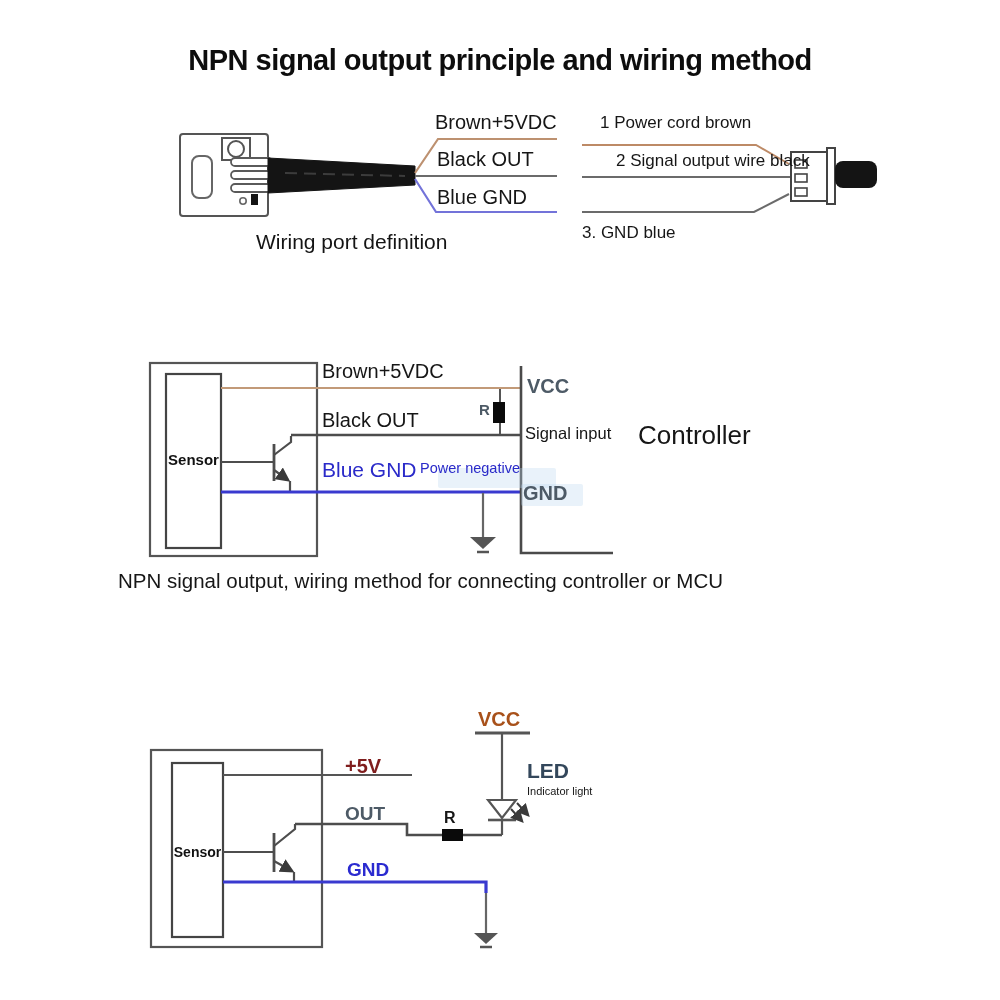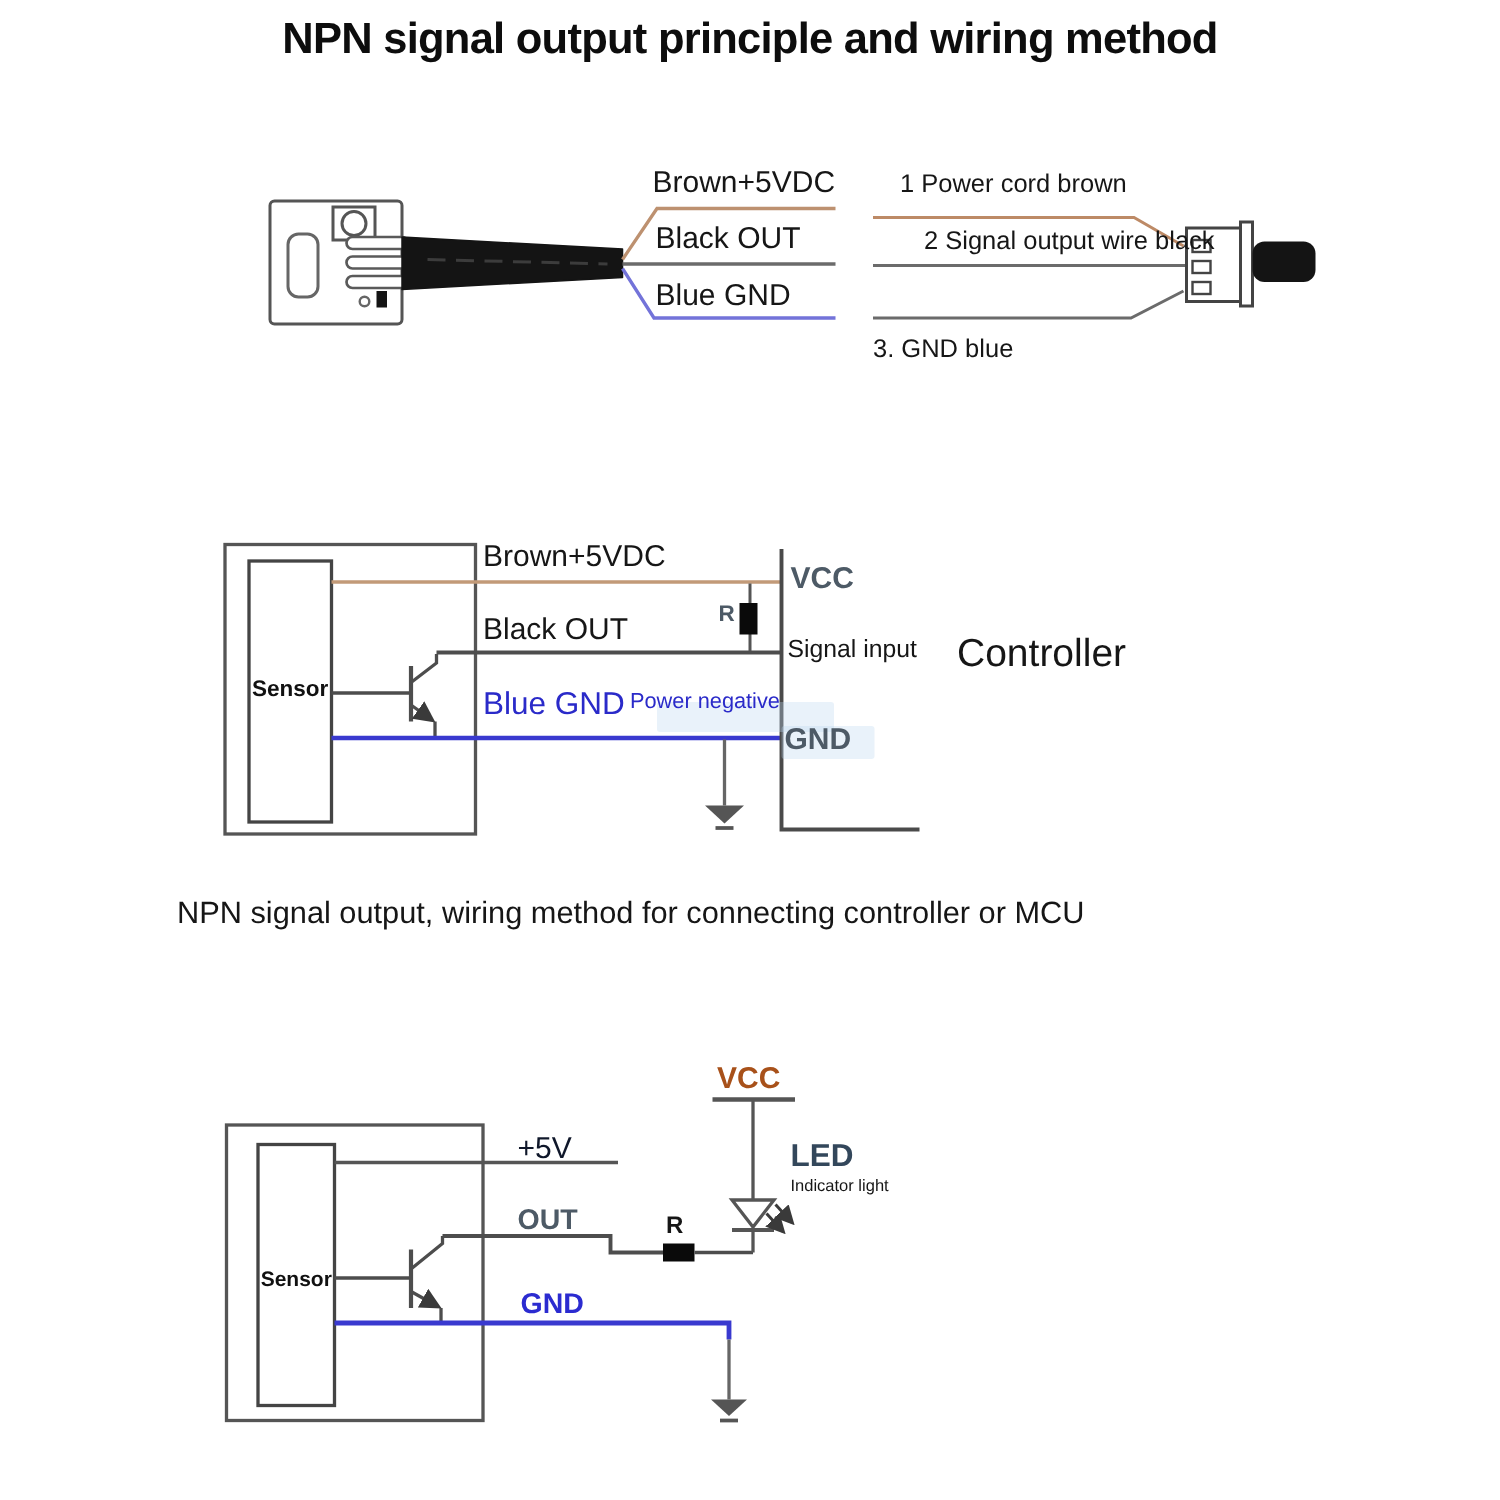--- a/index.html
+++ b/index.html
@@ -2,29 +2,29 @@
 <html><head>
 <meta charset="utf-8">
 <style>
   html,body{margin:0;padding:0;background:#ffffff;}
   #stage{
     position:relative;width:1000px;height:1000px;background:#ffffff;
     font-family:"Liberation Sans", sans-serif;overflow:hidden;
   }
   svg{position:absolute;left:0;top:0;}
   .lbl{position:absolute;white-space:nowrap;color:#161616;line-height:1.05;}
-  .title{left:0;right:0;top:11px;text-align:center;font-size:29px;font-weight:700;letter-spacing:-0.5px;color:#0d0d0d;}
+  .title{left:0;right:0;top:45px;text-align:center;font-size:29px;font-weight:700;letter-spacing:-0.5px;color:#0d0d0d;}
   .fs19{font-size:20px;}
   .fs17{font-size:17px;}
   .cap{font-size:21px;color:#141414;}
   .blue{color:#2a2ac9;}
   .slate{color:#4d5a66;font-weight:700;}
   .sensor-lbl{font-weight:700;font-size:15px;text-align:center;color:#111;}
   .ctrl{font-size:26px;}
-  .orange{color:#0f172a;font-weight:400;}
+  .orange{color:#7f1d1d;font-weight:700;}
   .rust{color:#a8511a;font-weight:700;}
   .navy{color:#33475b;font-weight:700;}
   .bluebold{color:#2b2bd0;font-weight:700;}
   .wm{position:absolute;background:#bcd9f0;opacity:.33;border-radius:2px;}
 </style>
 </head>
 <body>
 
 <div id="stage">
 
@@ -128,32 +128,33 @@
   <div class="wm" style="left:521px;top:484px;width:62px;height:22px;"></div>
 
   <div class="lbl title">NPN signal output principle and wiring method</div>
 
   <div class="lbl fs19" style="left:435px;top:112px;">Brown+5VDC</div>
   <div class="lbl fs19" style="left:437px;top:149px;">Black OUT</div>
   <div class="lbl fs19" style="left:437px;top:187px;">Blue GND</div>
   <div class="lbl fs17" style="left:600px;top:114px;">1 Power cord brown</div>
   <div class="lbl fs17" style="left:616px;top:152px;">2 Signal output wire black</div>
   <div class="lbl fs17" style="left:582px;top:189px;margin-top:35px;">3. GND blue</div>
+  <div class="lbl cap" style="left:256px;top:231px;">Wiring port definition</div>
 
   <div class="lbl sensor-lbl" style="left:166px;top:452px;width:55px;">Sensor</div>
   <div class="lbl fs19" style="left:322px;top:361px;">Brown+5VDC</div>
   <div class="lbl fs19" style="left:322px;top:410px;">Black OUT</div>
   <div class="lbl blue" style="left:322px;top:459px;font-size:21px;">Blue GND</div>
   <div class="lbl blue" style="left:420px;top:461px;font-size:14.5px;">Power negative</div>
   <div class="lbl slate" style="left:479px;top:402px;font-size:15px;">R</div>
   <div class="lbl slate" style="left:527px;top:376px;font-size:20px;">VCC</div>
   <div class="lbl" style="left:525px;top:425px;font-size:16.5px;">Signal input</div>
   <div class="lbl slate" style="left:523px;top:483px;font-size:20px;">GND</div>
   <div class="lbl ctrl" style="left:638px;top:422px;">Controller</div>
-  <div class="lbl" style="left:118px;top:570px;font-size:20.5px;margin-top:28px;">NPN signal output, wiring method for connecting controller or MCU</div>
+  <div class="lbl" style="left:118px;top:570px;font-size:20.5px;">NPN signal output, wiring method for connecting controller or MCU</div>
 
   <div class="lbl sensor-lbl" style="left:172px;top:845px;width:51px;font-size:14px;">Sensor</div>
   <div class="lbl orange" style="left:345px;top:756px;font-size:20px;">+5V</div>
   <div class="lbl slate" style="left:345px;top:804px;font-size:19px;">OUT</div>
   <div class="lbl bluebold" style="left:347px;top:860px;font-size:19px;">GND</div>
   <div class="lbl" style="left:444px;top:810px;font-size:16px;font-weight:700;">R</div>
   <div class="lbl rust" style="left:478px;top:709px;font-size:20px;">VCC</div>
   <div class="lbl navy" style="left:527px;top:760px;font-size:21px;">LED</div>
   <div class="lbl" style="left:527px;top:786px;font-size:11px;">Indicator light</div>
 

